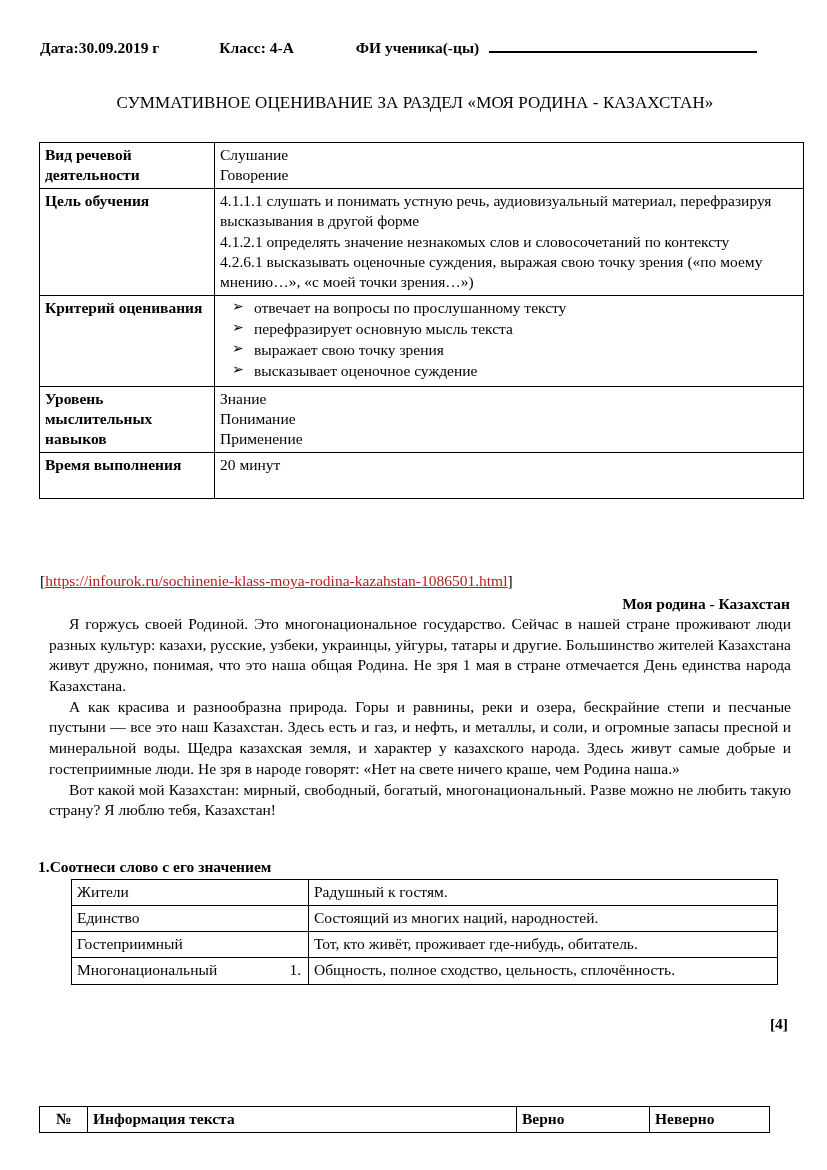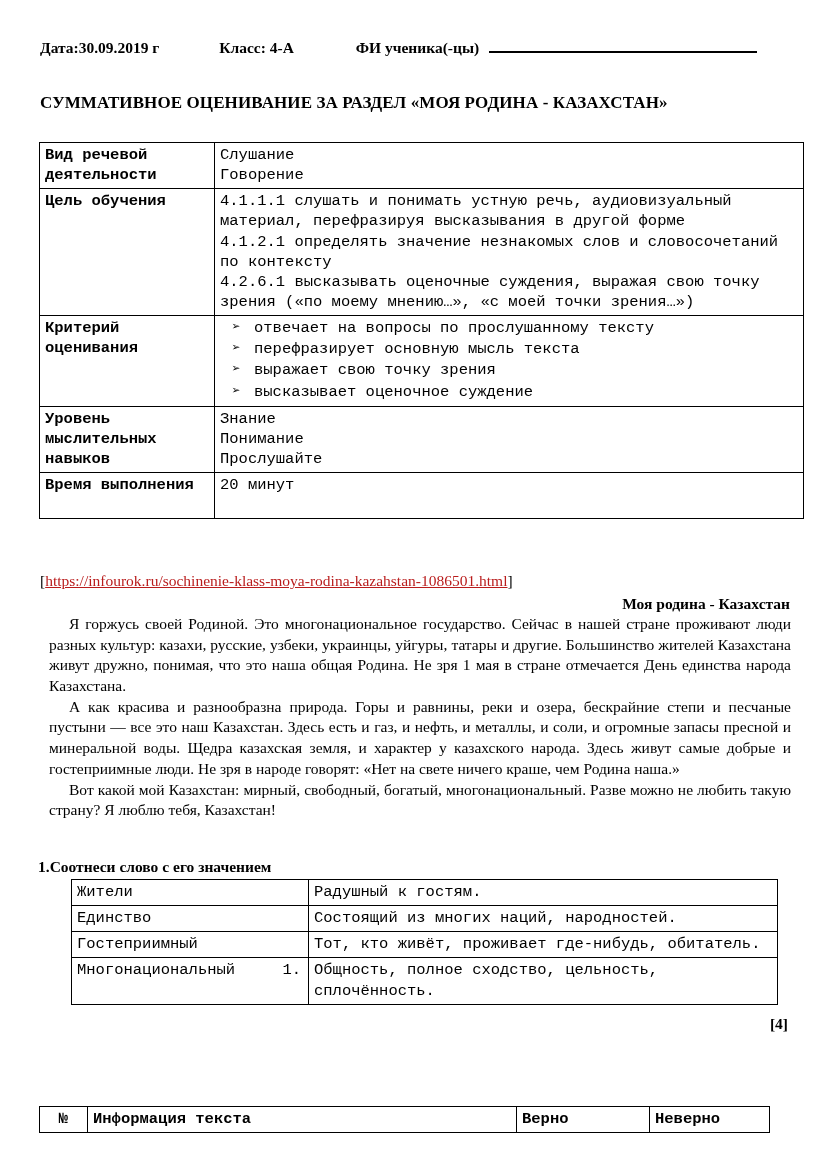--- a/index.html
+++ b/index.html
@@ -49,30 +49,30 @@
     margin-left: 6px;
     vertical-align: baseline;
   }
 
   
   .doc-title {
     position: absolute;
     left: 40px;
     top: 92px;
     width: 750px;
-    font-weight: bold;
+    text-align: center;
+    font-weight: normal;
     font-size: 17px;
     letter-spacing: 0.1px;
   }
 
   
   table.grid {
     border-collapse: collapse;
     table-layout: fixed;
-    font-family: Liberation Mono, monospace;
   }
   table.grid td {
     border: 1px solid #000;
     vertical-align: top;
     padding: 2px 5px 3px 5px;
     font-size: 15.5px;
     line-height: 1.30;
   }
   .spec-table {
     position: absolute;
@@ -254,21 +254,21 @@
               <span>высказывает оценочное суждение</span>
             </li>
           </ul>
         </td>
       </tr>
       <tr>
         <td class="lbl">Уровень мыслительных навыков</td>
         <td class="val">
           <div>Знание</div>
           <div>Понимание</div>
-          <div>Прослушайте</div>
+          <div>Применение</div>
         </td>
       </tr>
       <tr>
         <td class="lbl">Время выполнения</td>
         <td class="val">
           <div>20 минут</div>
           <div>&nbsp;</div>
         </td>
       </tr>
     </tbody>

